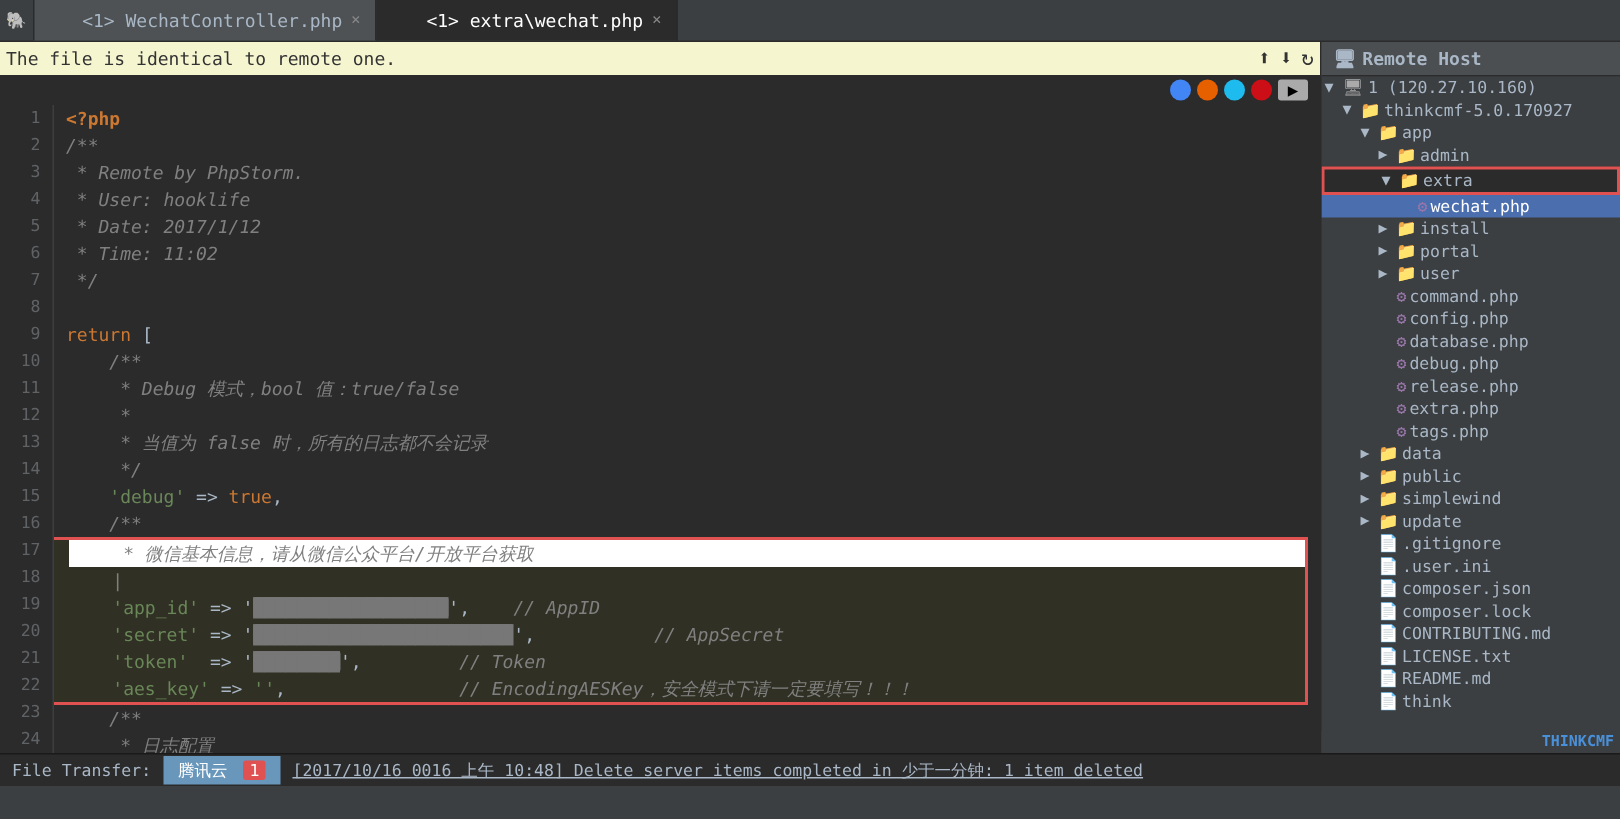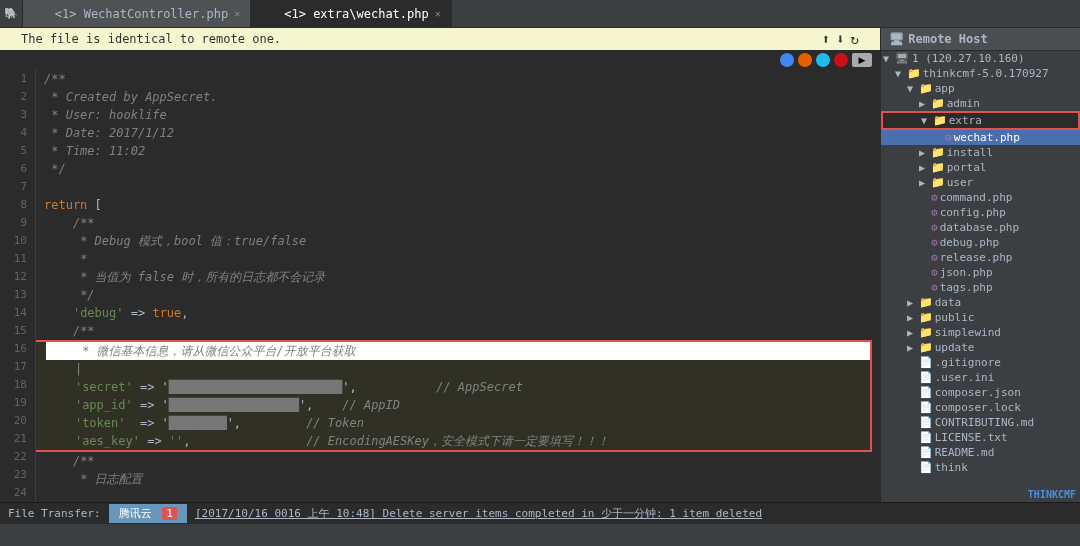--- a/index.html
+++ b/index.html
@@ -58,21 +58,21 @@
       min-width: 0;
     }
 
     
     .notice-bar {
       display: flex;
       align-items: center;
       justify-content: space-between;
       background: #f5f5d0;
       color: #333;
-      padding: 3px 21px;
+      padding: 3px 4px;
       font-size: 12px;
       height: 22px;
     }
     .notice-bar-actions {
       display: flex;
       gap: 6px;
     }
     .notice-icon {
       font-size: 14px;
       cursor: pointer;
@@ -260,41 +260,42 @@
           <div>19</div>
           <div>20</div>
         <div>21</div>
           <div>22</div>
           <div>23</div>
           <div>24</div>
 
       </div>
       <div class="code-content">
 
+        <div class="code-line"><span class="php-tag">&lt;?php</span></div>
         <div class="code-line"><span class="cm">/**</span></div>
-        <div class="code-line"><span class="cm"> * Created by AppSecret.</span></div>
+        <div class="code-line"><span class="cm"> * Remote by PhpStorm.</span></div>
         <div class="code-line"><span class="cm"> * User: hooklife</span></div>
         <div class="code-line"><span class="cm"> * Date: 2017/1/12</span></div>
         <div class="code-line"><span class="cm"> * Time: 11:02</span></div>
         <div class="code-line"><span class="cm"> */</span></div>
         <div class="code-line"></div>
         <div class="code-line"><span class="kw">return</span> <span class="op">[</span></div>
         <div class="code-line">    <span class="cm">/**</span></div>
         <div class="code-line">    <span class="cm"> * Debug 模式，bool 值：true/false</span></div>
         <div class="code-line">    <span class="cm"> *</span></div>
         <div class="code-line">    <span class="cm"> * 当值为 false 时，所有的日志都不会记录</span></div>
         <div class="code-line">    <span class="cm"> */</span></div>
         <div class="code-line">    <span class="str">'debug'</span> <span class="op">=&gt;</span> <span class="kw">true</span><span class="op">,</span></div>
         <div class="code-line">    <span class="cm">/**</span></div>
 
         <div style="border: 2px solid #e05252; background: rgba(60,60,20,0.3); margin-left: -36px; padding-left: 36px;">
           <div class="code-line highlighted">    <span class="cm"> * 微信基本信息，请从微信公众平台/开放平台获取</span></div>
           <div class="code-line">    <span class="cm">|</span></div>
+          <div class="code-line">    <span class="str">'app_id'</span> <span class="op">=&gt;</span> '<span style="background:#777; color:#777; border-radius:2px;">██████████████████</span>',    <span class="cm">// AppID</span></div>
           <div class="code-line">    <span class="str">'secret'</span> <span class="op">=&gt;</span> '<span style="background:#777; color:#777; border-radius:2px;">████████████████████████</span>',           <span class="cm">// AppSecret</span></div>
-          <div class="code-line">    <span class="str">'app_id'</span> <span class="op">=&gt;</span> '<span style="background:#777; color:#777; border-radius:2px;">██████████████████</span>',    <span class="cm">// AppID</span></div>
           <div class="code-line">    <span class="str">'token'</span>  <span class="op">=&gt;</span> '<span style="background:#777; color:#777; border-radius:2px;">████████</span>',         <span class="cm">// Token</span></div>
           <div class="code-line">    <span class="str">'aes_key'</span> <span class="op">=&gt;</span> <span class="str">''</span>,                <span class="cm">// EncodingAESKey，安全模式下请一定要填写！！！</span></div>
         </div>
 
         <div class="code-line">    <span class="cm">/**</span></div>
         <div class="code-line">     <span class="cm">* 日志配置</span></div>
 
       </div>
     </div>
   </div>
@@ -381,21 +382,21 @@
         <span>debug.php</span>
       </div>
       <div class="tree-item" style="padding-left: 38px;">
         <span class="arrow"> </span>
         <span style="color:#9876aa; margin-right:2px;">⚙</span>
         <span>release.php</span>
       </div>
       <div class="tree-item" style="padding-left: 38px;">
         <span class="arrow"> </span>
         <span style="color:#9876aa; margin-right:2px;">⚙</span>
-        <span>json.php</span>
+        <span>extra.php</span>
       </div>
       <div class="tree-item" style="padding-left: 38px;">
         <span class="arrow"> </span>
         <span style="color:#9876aa; margin-right:2px;">⚙</span>
         <span>tags.php</span>
       </div>
 
       <div class="tree-item" style="padding-left: 26px;">
         <span class="arrow">▶</span>
         <span class="folder-icon">📁</span>

